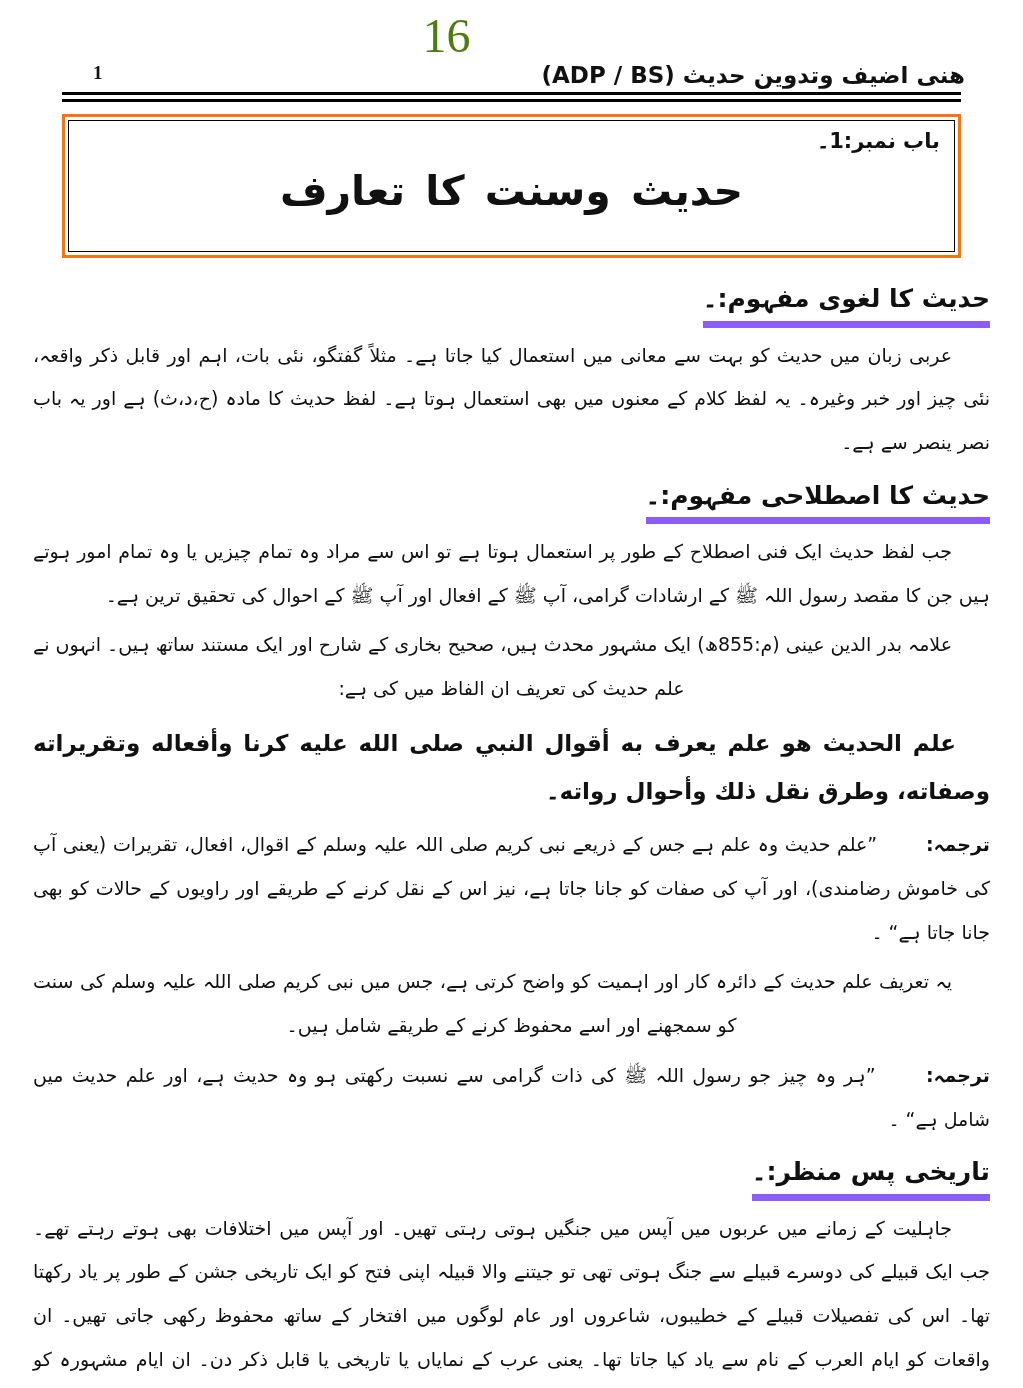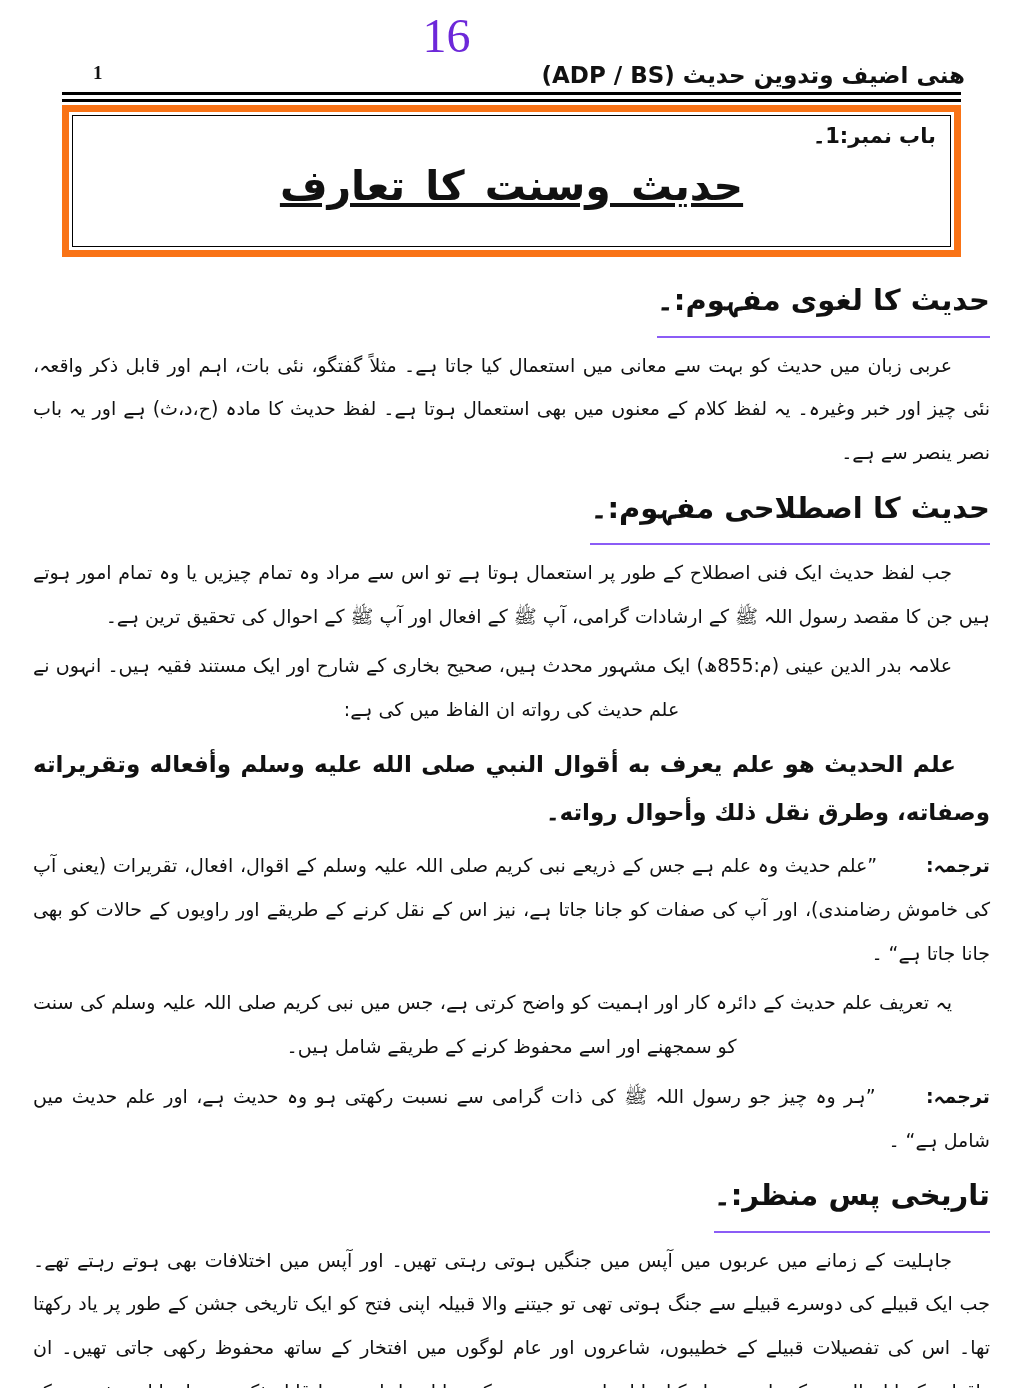--- a/index.html
+++ b/index.html
@@ -17,56 +17,55 @@
   .header{position:relative;height:92px;}
   .corner-number{
     position:absolute;left:93px;bottom:8px;
     font-family:"Liberation Serif",serif;font-weight:bold;font-size:19px;
   }
   .page-number{
     position:absolute;left:0;right:130px;top:12px;
     text-align:center;
     font-family:"Liberation Serif",serif;
     font-size:48px;line-height:1;
-    color:#6d28d9;
+    color:#4d7c0f;
   }
   .course-title{
     position:absolute;right:58px;bottom:4px;
     direction:rtl;
     font-size:23px;font-weight:bold;
     white-space:nowrap;
   }
   
   .rule-box-wrap{margin:0 62px;}
   .double-rule{height:4px;border-top:3px solid #000;border-bottom:3px solid #000;}
-  .title-box{border:7px solid #f97316;margin-top:3px;}
+  .title-box{border:3px solid #f97316;margin-top:12px;}
   .title-box-inner{border:1.5px solid #000;margin:3px;padding:8px 14px 30px;}
   .chapter-label{
     direction:rtl;text-align:right;
     font-size:21px;font-weight:bold;
   }
   .chapter-title{
     direction:rtl;text-align:center;
     font-size:41px;font-weight:bold;
     letter-spacing:1px;word-spacing:6px;
     padding:14px 0 6px;
-    text-decoration:underline;
   }
   
   .content{
     direction:rtl;
     padding:10px 33px 0;
     font-size:19px;
   }
   .section-heading-wrap{text-align:right;margin:12px 0 2px;}
   .section-heading{
     display:inline-block;
-    font-size:29px;font-weight:bold;
-    border-bottom:2px solid #8b5cf6;
-    padding-bottom:13px;
+    font-size:25px;font-weight:bold;
+    border-bottom:7px solid #8b5cf6;
+    padding-bottom:3px;
     line-height:1.5;
   }
   .para{
     margin:6px 0;
     text-align:justify;
     line-height:2.3;
     text-indent:38px;
   }
   .para.last-center{text-align-last:center;}
   .tarjuma{margin:6px 0;text-align:justify;line-height:2.3;}
@@ -119,23 +118,23 @@
 
     <div class="section-heading-wrap">
       <span class="section-heading">حدیث کا لغوی مفہوم:۔</span>
     </div>
     <p class="para">عربی زبان میں حدیث کو بہت سے معانی میں استعمال کیا جاتا ہے۔ مثلاً گفتگو، نئی بات، اہم اور قابل ذکر واقعہ، نئی چیز اور خبر وغیرہ۔ یہ لفظ کلام کے معنوں میں بھی استعمال ہوتا ہے۔ لفظ حدیث کا مادہ (ح،د،ث) ہے اور یہ باب نصر ینصر سے ہے۔</p>
 
     <div class="section-heading-wrap">
       <span class="section-heading">حدیث کا اصطلاحی مفہوم:۔</span>
     </div>
     <p class="para">جب لفظ حدیث ایک فنی اصطلاح کے طور پر استعمال ہوتا ہے تو اس سے مراد وہ تمام چیزیں یا وہ تمام امور ہوتے ہیں جن کا مقصد رسول اللہ ﷺ کے ارشادات گرامی، آپ ﷺ کے افعال اور آپ ﷺ کے احوال کی تحقیق ترین ہے۔</p>
-    <p class="para last-center">علامہ بدر الدین عینی (م:855ھ) ایک مشہور محدث ہیں، صحیح بخاری کے شارح اور ایک مستند فقیہ ہیں۔ انہوں نے علم حدیث کی رواته ان الفاظ میں کی ہے:</p>
+    <p class="para last-center">علامہ بدر الدین عینی (م:855ھ) ایک مشہور محدث ہیں، صحیح بخاری کے شارح اور ایک مستند ساتھ ہیں۔ انہوں نے علم حدیث کی تعریف ان الفاظ میں کی ہے:</p>
 
-    <p class="arabic-quote">علم الحدیث هو علم یعرف به أقوال النبي صلی الله علیه وسلم وأفعاله وتقریراته وصفاته، وطرق نقل ذلك وأحوال رواته۔</p>
+    <p class="arabic-quote">علم الحدیث هو علم یعرف به أقوال النبي صلی الله علیه کرنا وأفعاله وتقریراته وصفاته، وطرق نقل ذلك وأحوال رواته۔</p>
 
     <p class="tarjuma">
       <span class="tarjuma-label">ترجمہ:</span>
       <span>”علم حدیث وہ علم ہے جس کے ذریعے نبی کریم صلی اللہ علیہ وسلم کے اقوال، افعال، تقریرات (یعنی آپ کی خاموش رضامندی)، اور آپ کی صفات کو جانا جاتا ہے، نیز اس کے نقل کرنے کے طریقے اور راویوں کے حالات کو بھی جانا جاتا ہے“ ۔</span>
     </p>
 
     <p class="para last-center">یہ تعریف علم حدیث کے دائرہ کار اور اہمیت کو واضح کرتی ہے، جس میں نبی کریم صلی اللہ علیہ وسلم کی سنت کو سمجھنے اور اسے محفوظ کرنے کے طریقے شامل ہیں۔</p>
 
 
 

